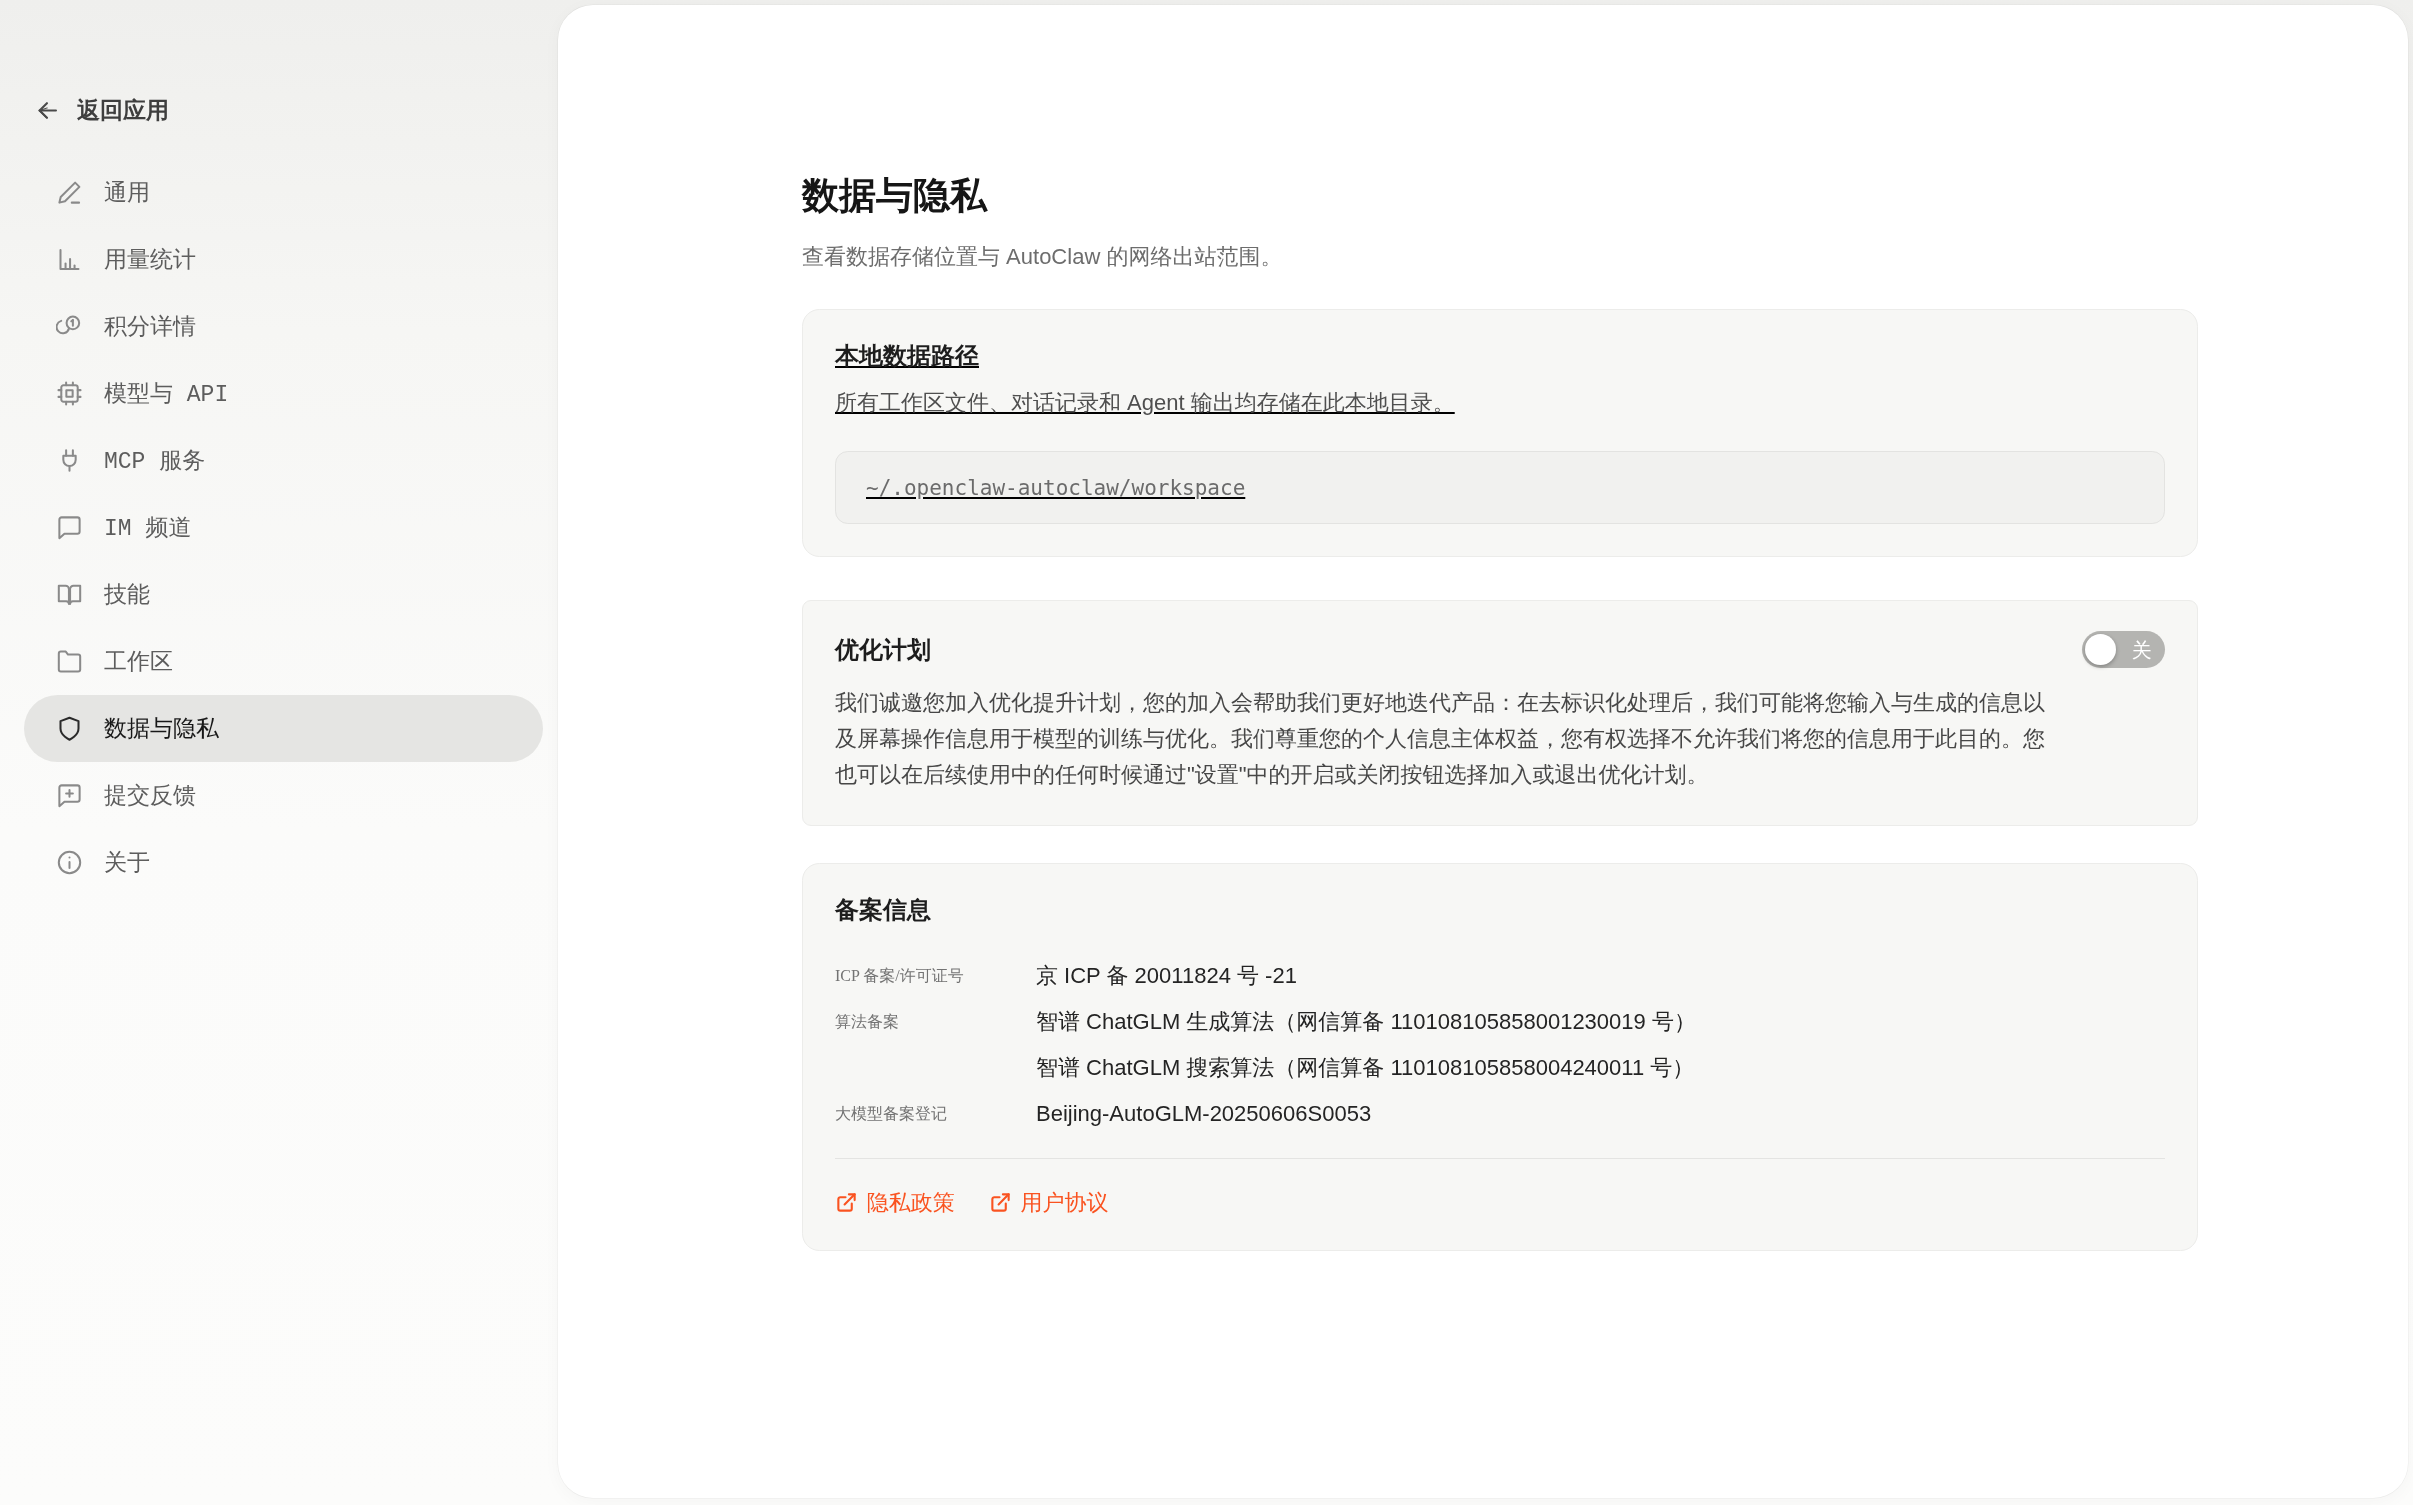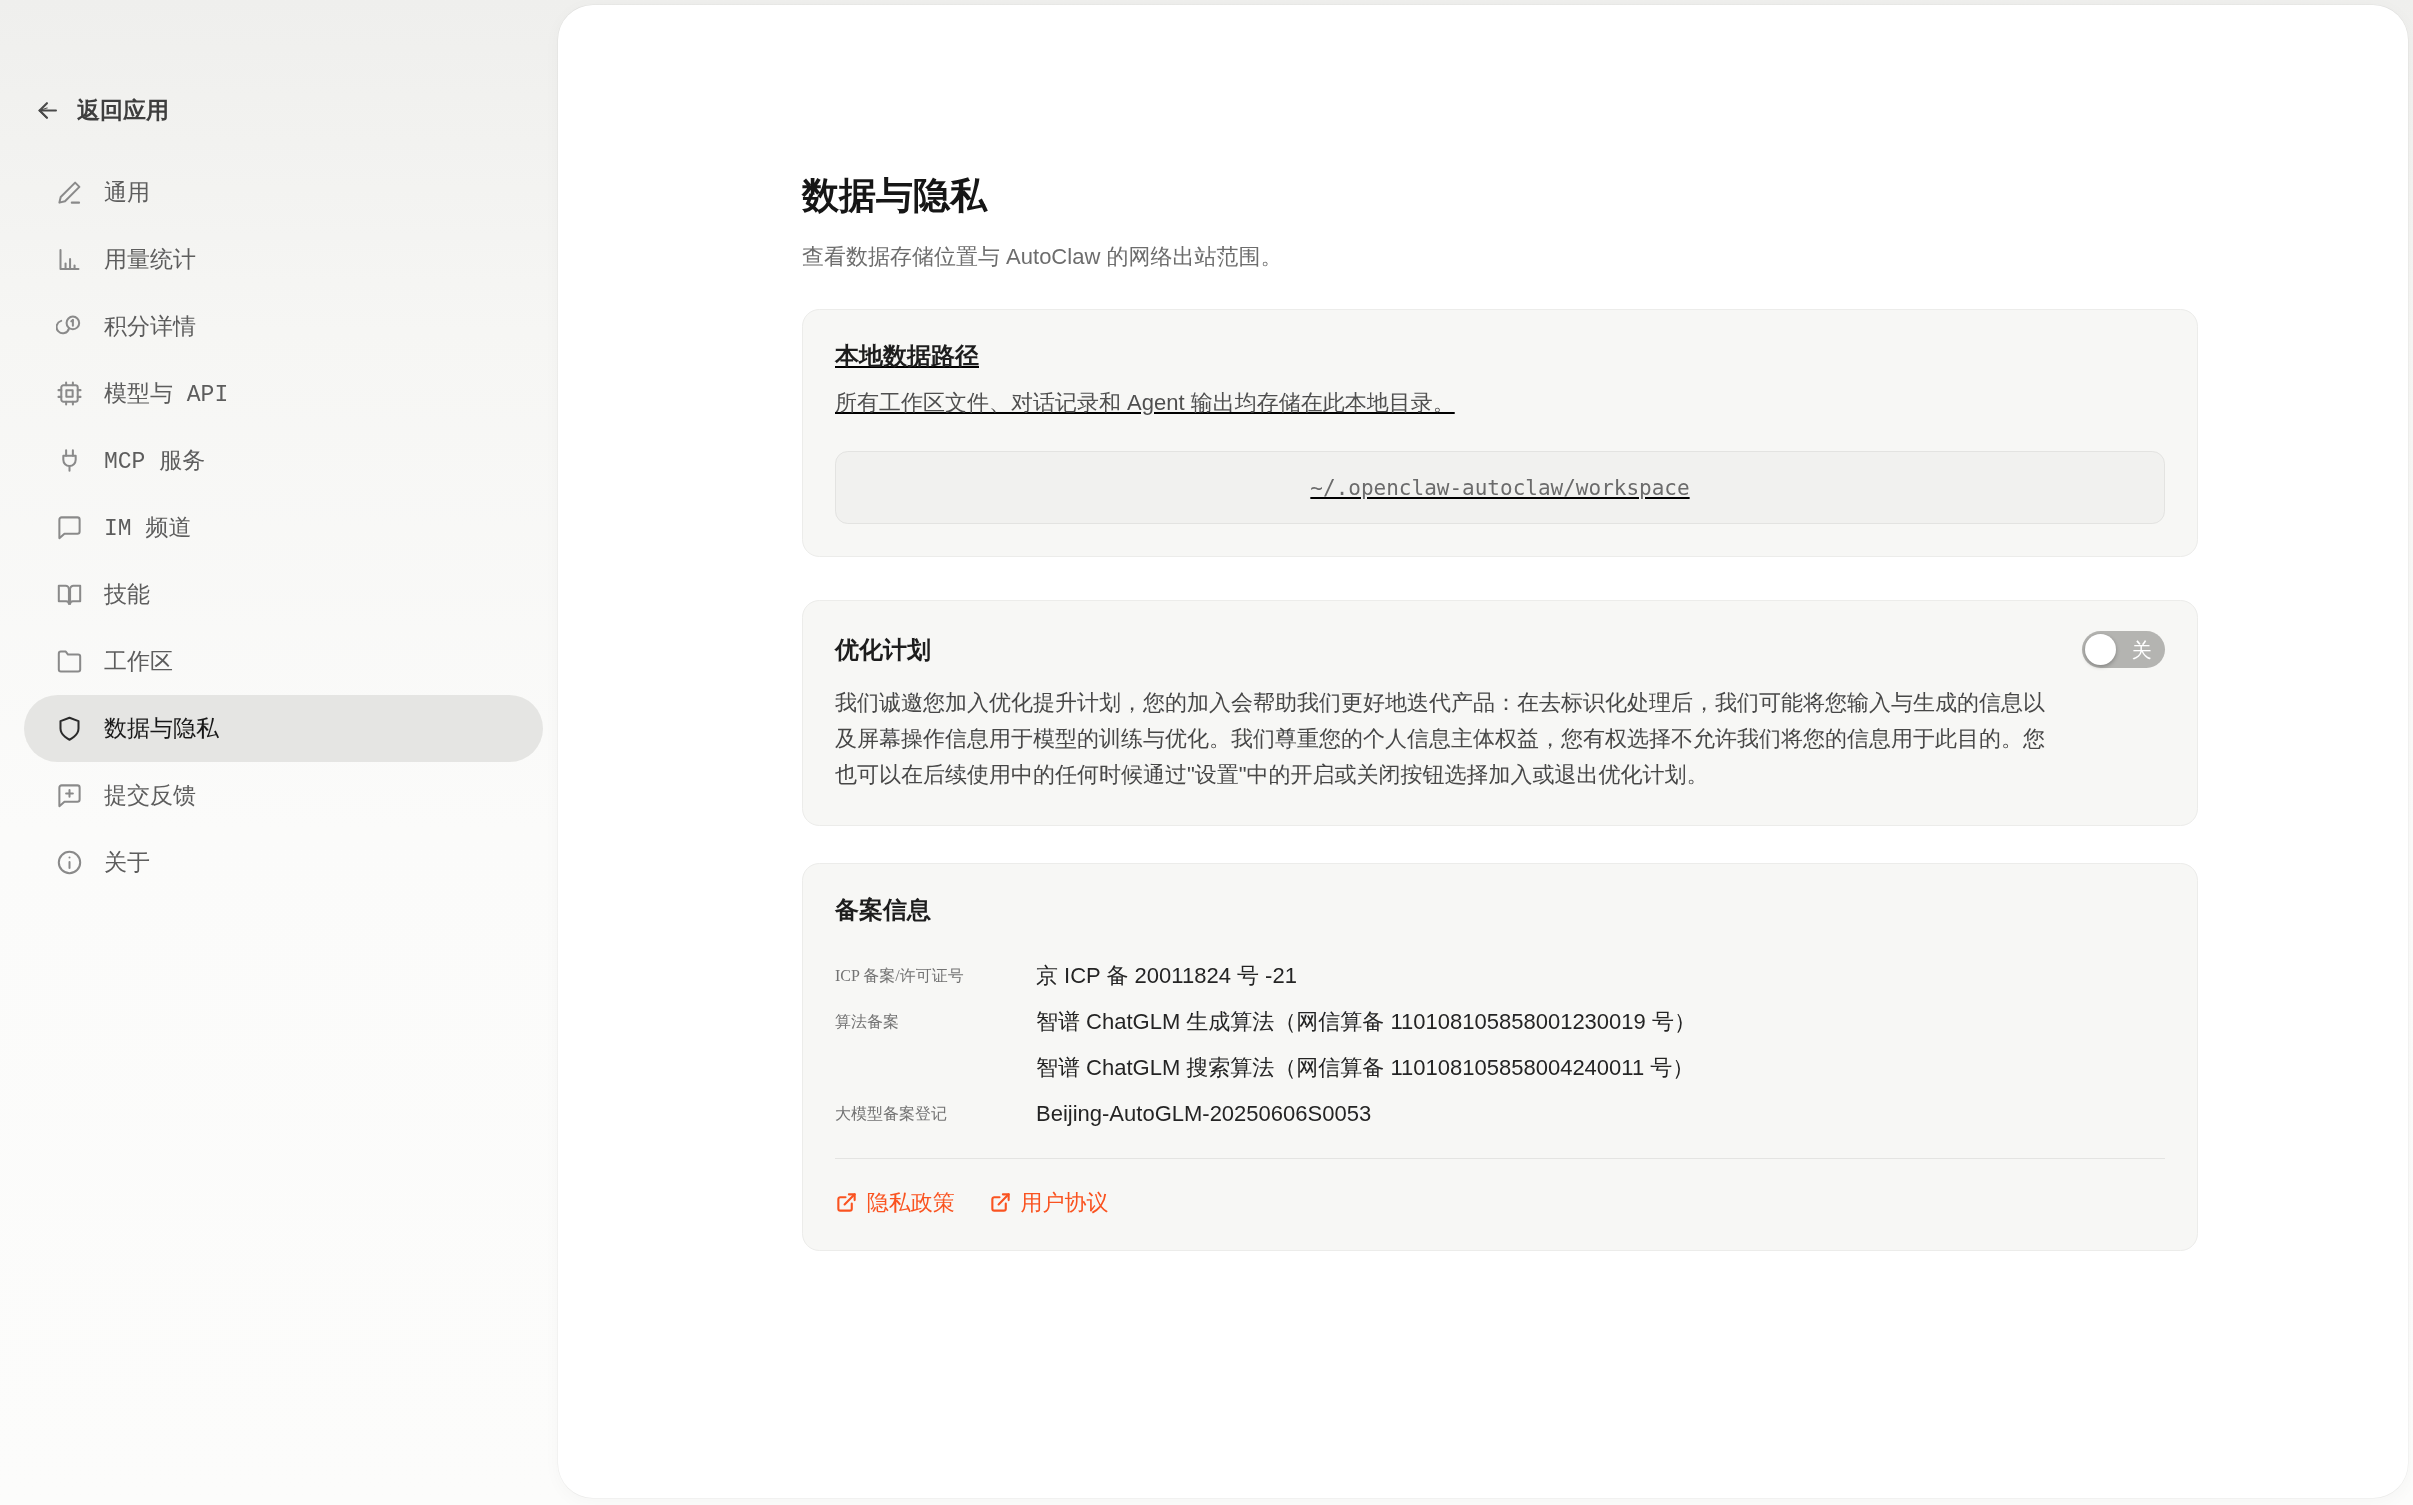--- a/index.html
+++ b/index.html
@@ -38,31 +38,31 @@
   }
   .content { position:absolute; left:244px; top:0; width:1396px; }
   .page-title { margin-top:168px; font-size:37px; font-weight:700; color:#161616; line-height:1.25; }
   .page-subtitle { margin-top:21px; font-size:22px; color:#6d6d6d; line-height:1.5; }
 
   .card {
     background:#f7f7f5; border:1.2px solid #ececea; border-radius:17.4px;
     padding:30px 32px 32px; width:100%;
   }
   .card-local { margin-top:36px;text-decoration:underline; }
-  .card-opt { margin-top:43px; }
+  .card-opt { margin-top:43px;border-radius:9px; }
   .card-filing { margin-top:37px; }
   .card-title { font-size:24px; font-weight:600; color:#1d1d1d; line-height:1.3; }
   .card-desc { margin-top:15px; font-size:22px; color:#4f4f4f; line-height:1.5; }
 
   .path-box {
     margin-top:32px; height:73px;
     background:#f1f1ef; border:1.2px solid #e3e3e1; border-radius:12.8px;
     display:flex; align-items:center; padding:0 30px;
     font-family:"DejaVu Sans Mono","Liberation Mono",monospace;
-    font-size:21px; color:#6b6b6b; cursor:text;justify-content:center;
+    font-size:21px; color:#6b6b6b; cursor:text;
   }
 
   .card-head { display:flex; justify-content:space-between; align-items:center; }
   .toggle {
     position:relative; width:83px; height:37px; border-radius:18.6px;
     background:#b4b4b1; flex:0 0 auto; cursor:pointer;
   }
   .toggle-knob {
     position:absolute; left:2.9px; top:2.9px; width:31px; height:31px;
     border-radius:50%; background:#ffffff; box-shadow:0 1.7px 4.6px rgba(0,0,0,0.28);

